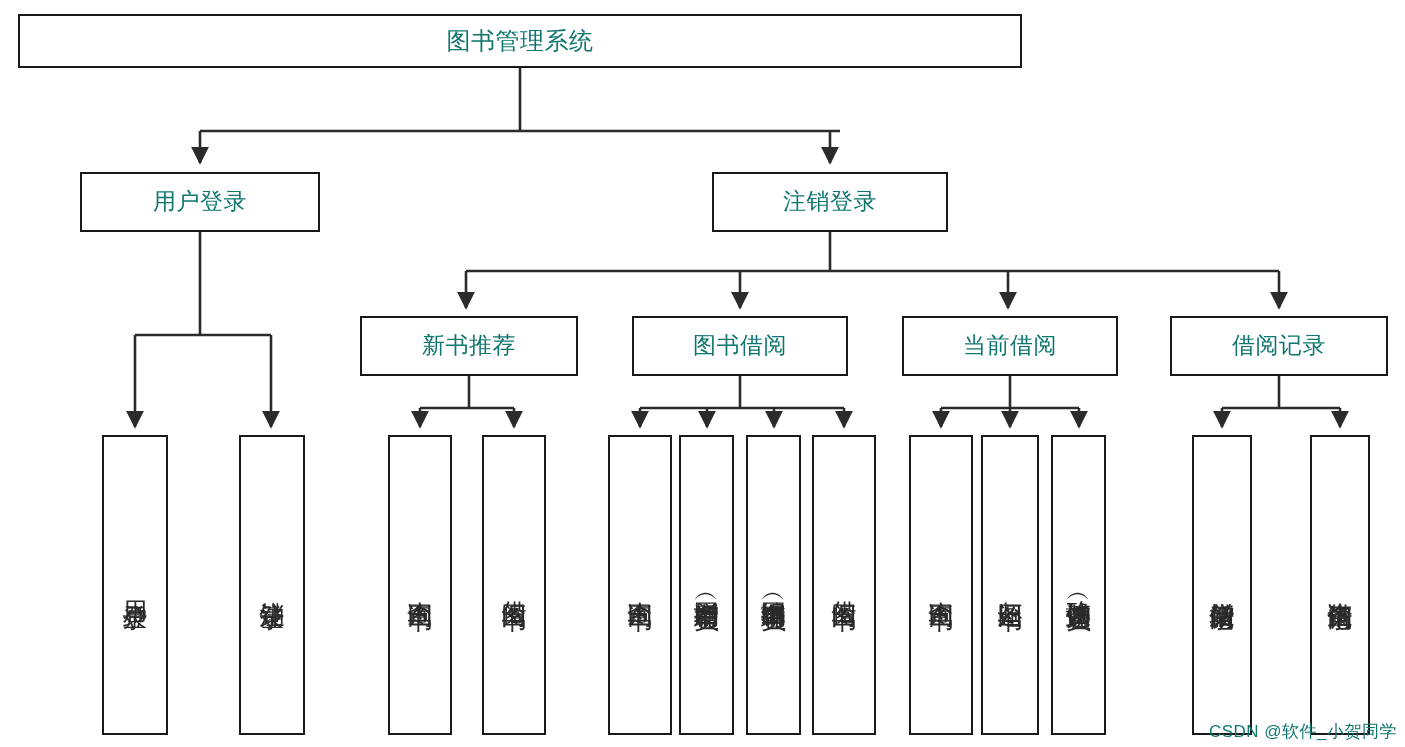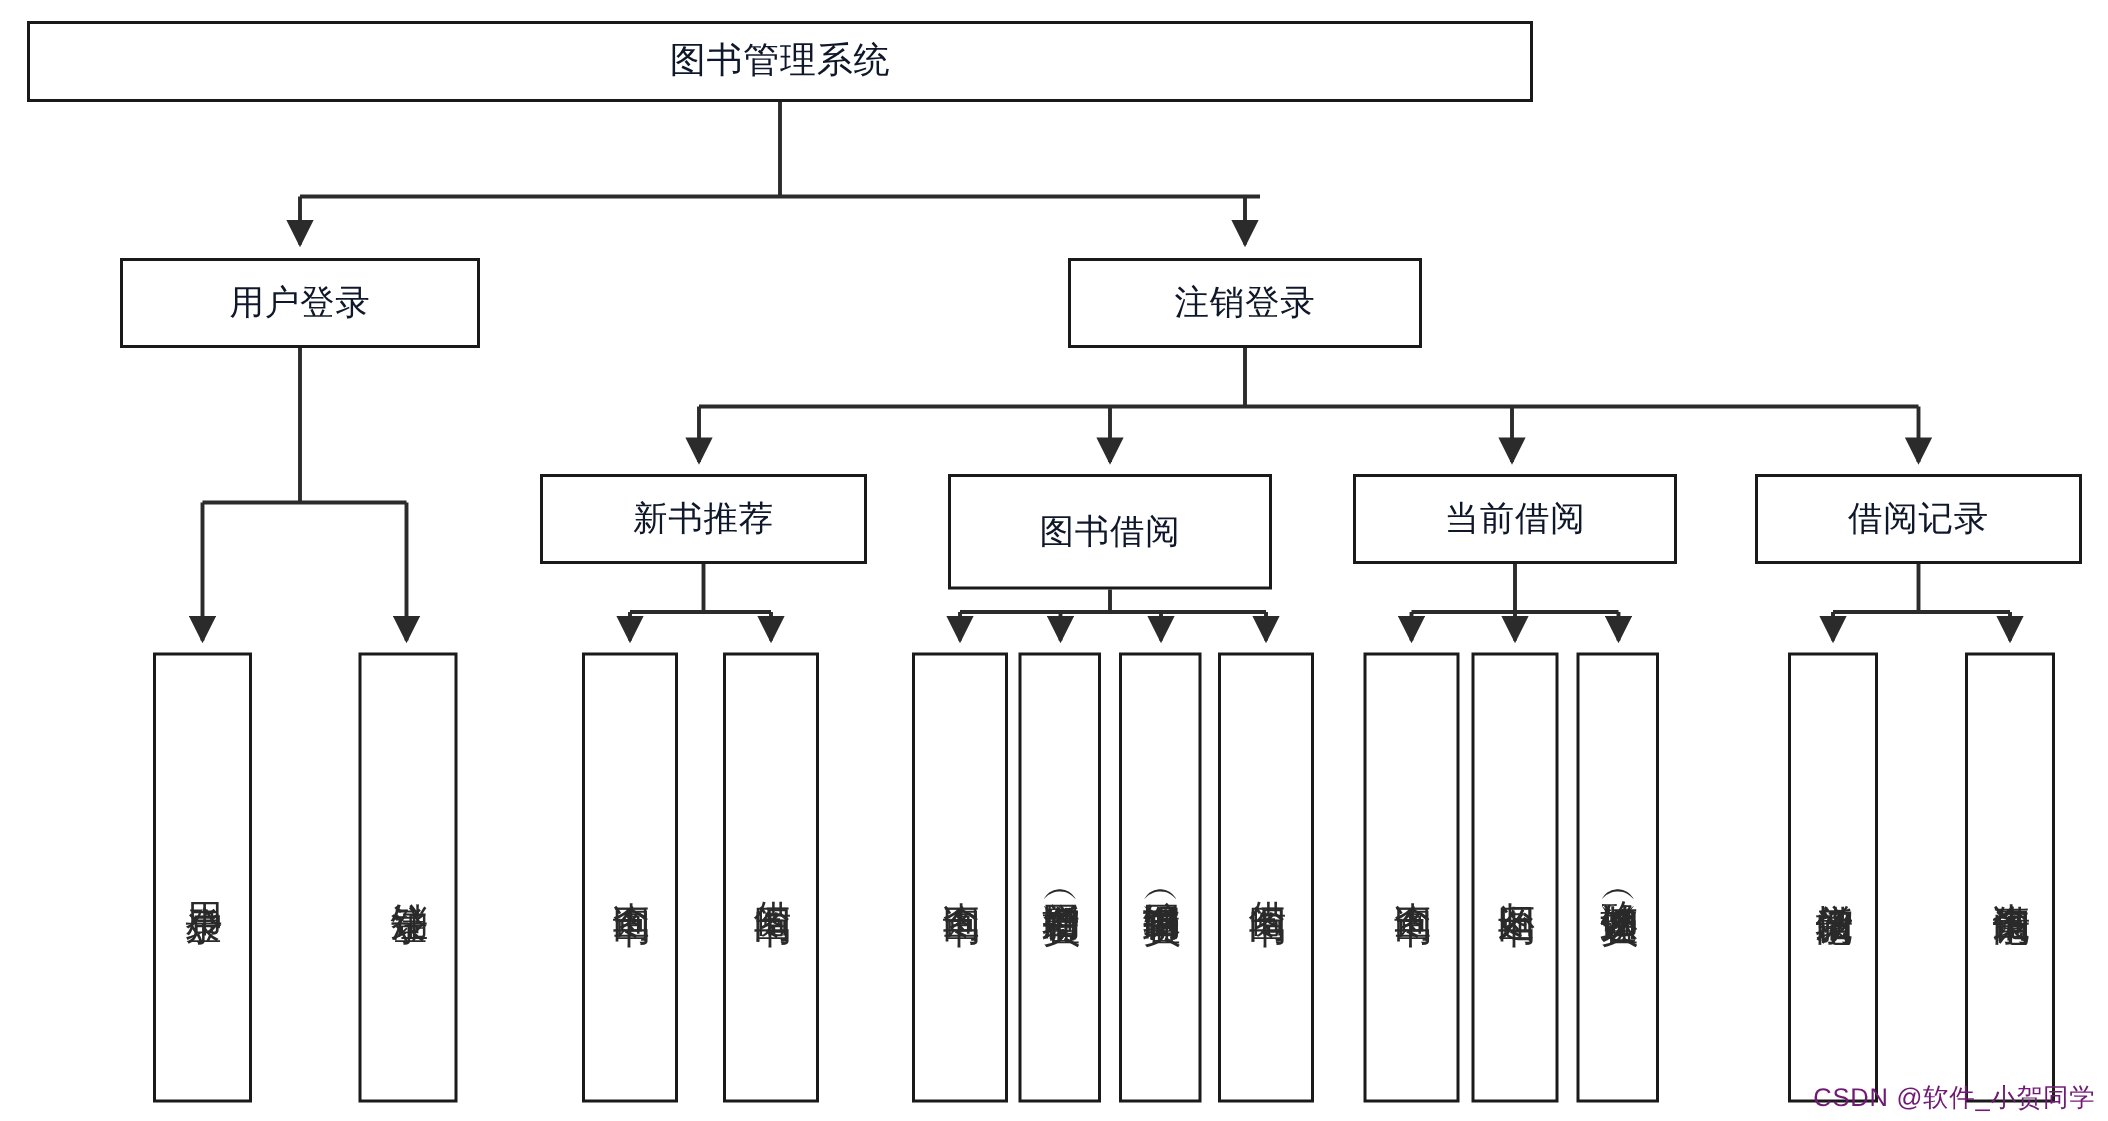--- a/index.html
+++ b/index.html
@@ -26,21 +26,21 @@
     pointer-events: none;
   }
   .node {
     position: absolute;
     box-sizing: border-box;
     background: #ffffff;
     border: 2px solid #1a1a1a;
     display: flex;
     align-items: center;
     justify-content: center;
-    color: #0f172a;
+    color: #0f766e;
   }
   .node-h {
     font-size: 23px;
     letter-spacing: 0.5px;
     line-height: 1.1;
     white-space: nowrap;
   }
   .node-root {
     font-size: 24px;
   }
@@ -65,21 +65,21 @@
     white-space: nowrap;
   }
   .leaf.tall .vtext {
     letter-spacing: 1px;
   }
   .watermark {
     position: absolute;
     right: 8px;
     bottom: 4px;
     font-size: 17px;
-    color: #701a75;
+    color: #0f766e;
     white-space: nowrap;
     letter-spacing: 0.5px;
   }
 </style>
 </head>
 <body>
 
 <div id="canvas">
 
   <svg id="wires" viewBox="0 0 1405 747" xmlns="http://www.w3.org/2000/svg">
@@ -139,21 +139,21 @@
   <div class="node node-h" style="left:80px; top:172px; width:240px; height:60px;">
     <span>用户登录</span>
   </div>
   <div class="node node-h" style="left:712px; top:172px; width:236px; height:60px;">
     <span>注销登录</span>
   </div>
 
   <div class="node node-h" style="left:360px; top:316px; width:218px; height:60px;">
     <span>新书推荐</span>
   </div>
-  <div class="node node-h" style="left:632px; top:316px; width:216px; height:77px;">
+  <div class="node node-h" style="left:632px; top:316px; width:216px; height:60px;">
     <span>图书借阅</span>
   </div>
   <div class="node node-h" style="left:1170px; top:316px; width:218px; height:60px;">
     <span>借阅记录</span>
   </div>
   <div class="node node-h" style="left:902px; top:316px; width:216px; height:60px;">
     <span>当前借阅</span>
   </div>
 
   <div class="leaf" style="left:102px; top:435px; width:66px; height:300px;">

